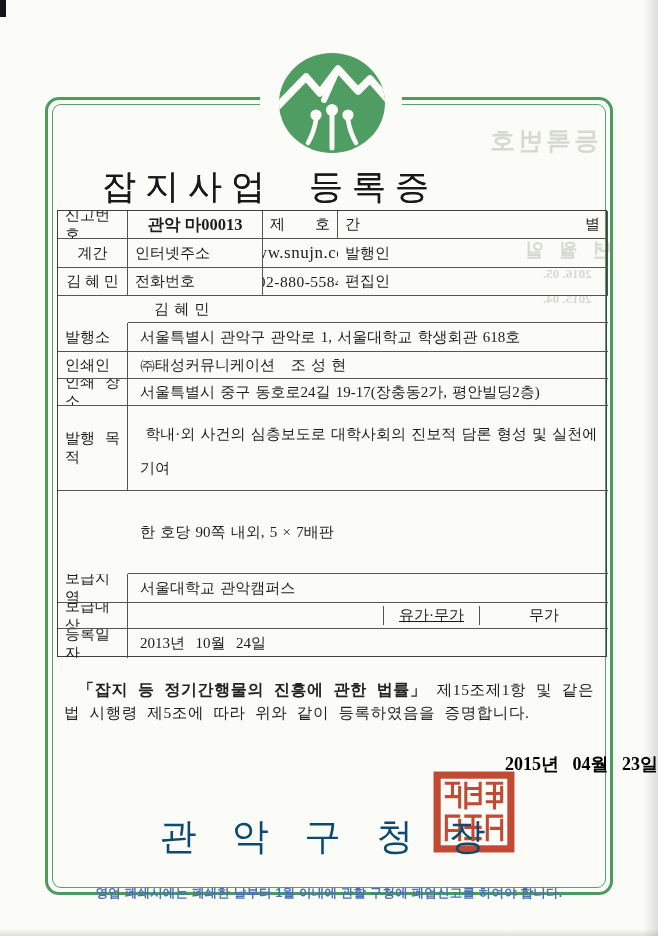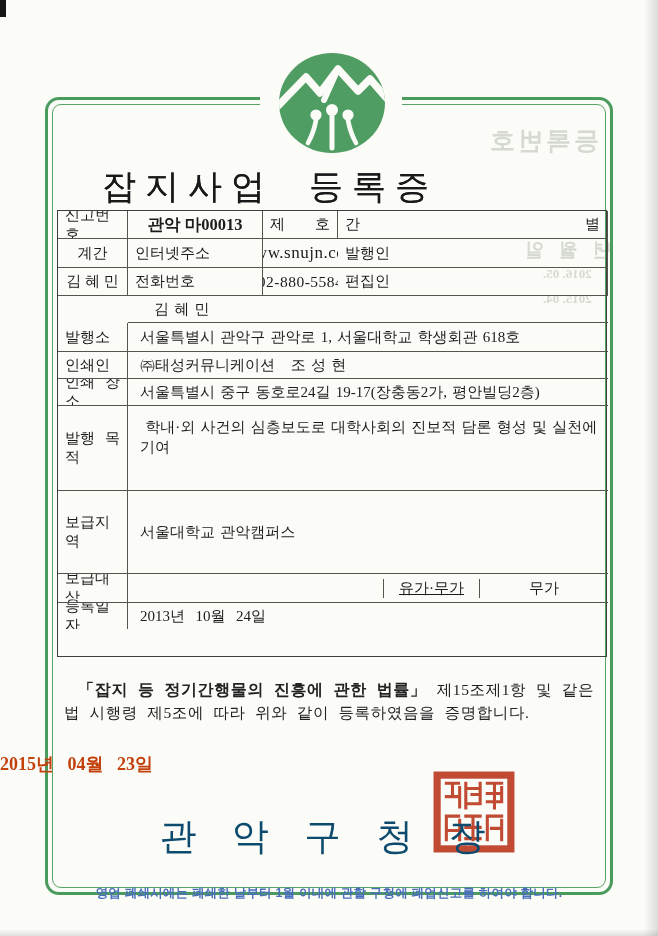--- a/index.html
+++ b/index.html
@@ -45,35 +45,35 @@
   .cell.no-r{border-right:none;}
   .cell.no-b{border-bottom:none;}
   .lbl{padding:0 7px;}
   .lbl span{display:block;width:100%;text-align:justify;text-align-last:justify;}
   .val-c{justify-content:center;text-align:center;white-space:pre;}
   .val-l{padding-left:12px;white-space:pre-wrap;word-spacing:1.5px;}
   .bold{font-weight:bold;font-size:16.5px;}
   .url{font-size:17px;letter-spacing:.5px;}
   .phone{font-size:15.5px;letter-spacing:.5px;}
   .editor-val{padding-left:26px;}
-  .purpose{align-items:flex-start;padding-top:11px;line-height:20px;padding-right:10px;font-family:Liberation Serif, serif;}
+  .purpose{align-items:flex-start;padding-top:11px;line-height:34px;padding-right:10px;font-family:Liberation Serif, serif;}
   .span-cell{grid-column:2/5;}
   .dist-flex{display:flex;padding:0;}
   .dist-spacer{flex:1;}
   .dist-a{width:96px;border-left:1px solid #55544f;display:flex;align-items:center;
     justify-content:center;box-sizing:border-box;text-decoration:underline;}
   .dist-b{width:129px;border-left:1px solid #55544f;display:flex;align-items:center;
     justify-content:center;box-sizing:border-box;}
 
   .statement{position:absolute;left:64px;top:678px;width:530px;
     font-size:15.5px;line-height:23px;text-align:justify;text-indent:14px;
     word-spacing:5px;letter-spacing:.6px;color:#222;}
   .statement b{font-size:16px;}
-  .issue-date{position:absolute;left:0;top:752px;width:658px;text-align:left;
-    font-weight:bold;font-size:18px;white-space:pre;color:#c2410c;}
+  .issue-date{position:absolute;left:0;top:752px;width:658px;text-align:right;
+    font-weight:bold;font-size:18px;white-space:pre;color:#000000;}
   .issuer{position:absolute;left:0;top:812px;width:658px;text-align:center;
     font-size:37px;letter-spacing:13px;white-space:pre;color:#0c4a6e;z-index:3;}
   .seal{position:absolute;left:432px;top:770px;width:84px;height:84px;z-index:2;
     opacity:.93;filter:blur(.3px);}
   .footer-note{position:absolute;left:0;top:861px;width:658px;text-align:center;
     font-family:"Liberation Sans","DejaVu Sans",sans-serif;
     font-size:12.5px;font-weight:bold;color:#4a6fba;letter-spacing:.2px;margin-top:24px;}
 </style>
 </head>
 <body>
@@ -160,20 +160,21 @@
       <span>인쇄 장소</span>
     </div>
   <div class="cell val-l span-cell no-r">서울특별시 중구 동호로24길 19-17(장충동2가, 평안빌딩2층)</div>
 
   <div class="cell lbl">
       <span>발행 목적</span>
     </div>
   <div class="cell val-l purpose span-cell no-r"> 학내·외 사건의 심층보도로 대학사회의 진보적 담론 형성 및 실천에
 기여</div>
 
+  <div class="cell val-l span-cell no-r">한 호당 90쪽 내외, 5 × 7배판</div>
 
   <div class="cell lbl">
       <span>보급지역</span>
     </div>
   <div class="cell val-l span-cell no-r">서울대학교 관악캠퍼스</div>
 
   <div class="cell lbl">
       <span>보급대상</span>
     </div>
   <div class="cell dist-flex span-cell no-r">

